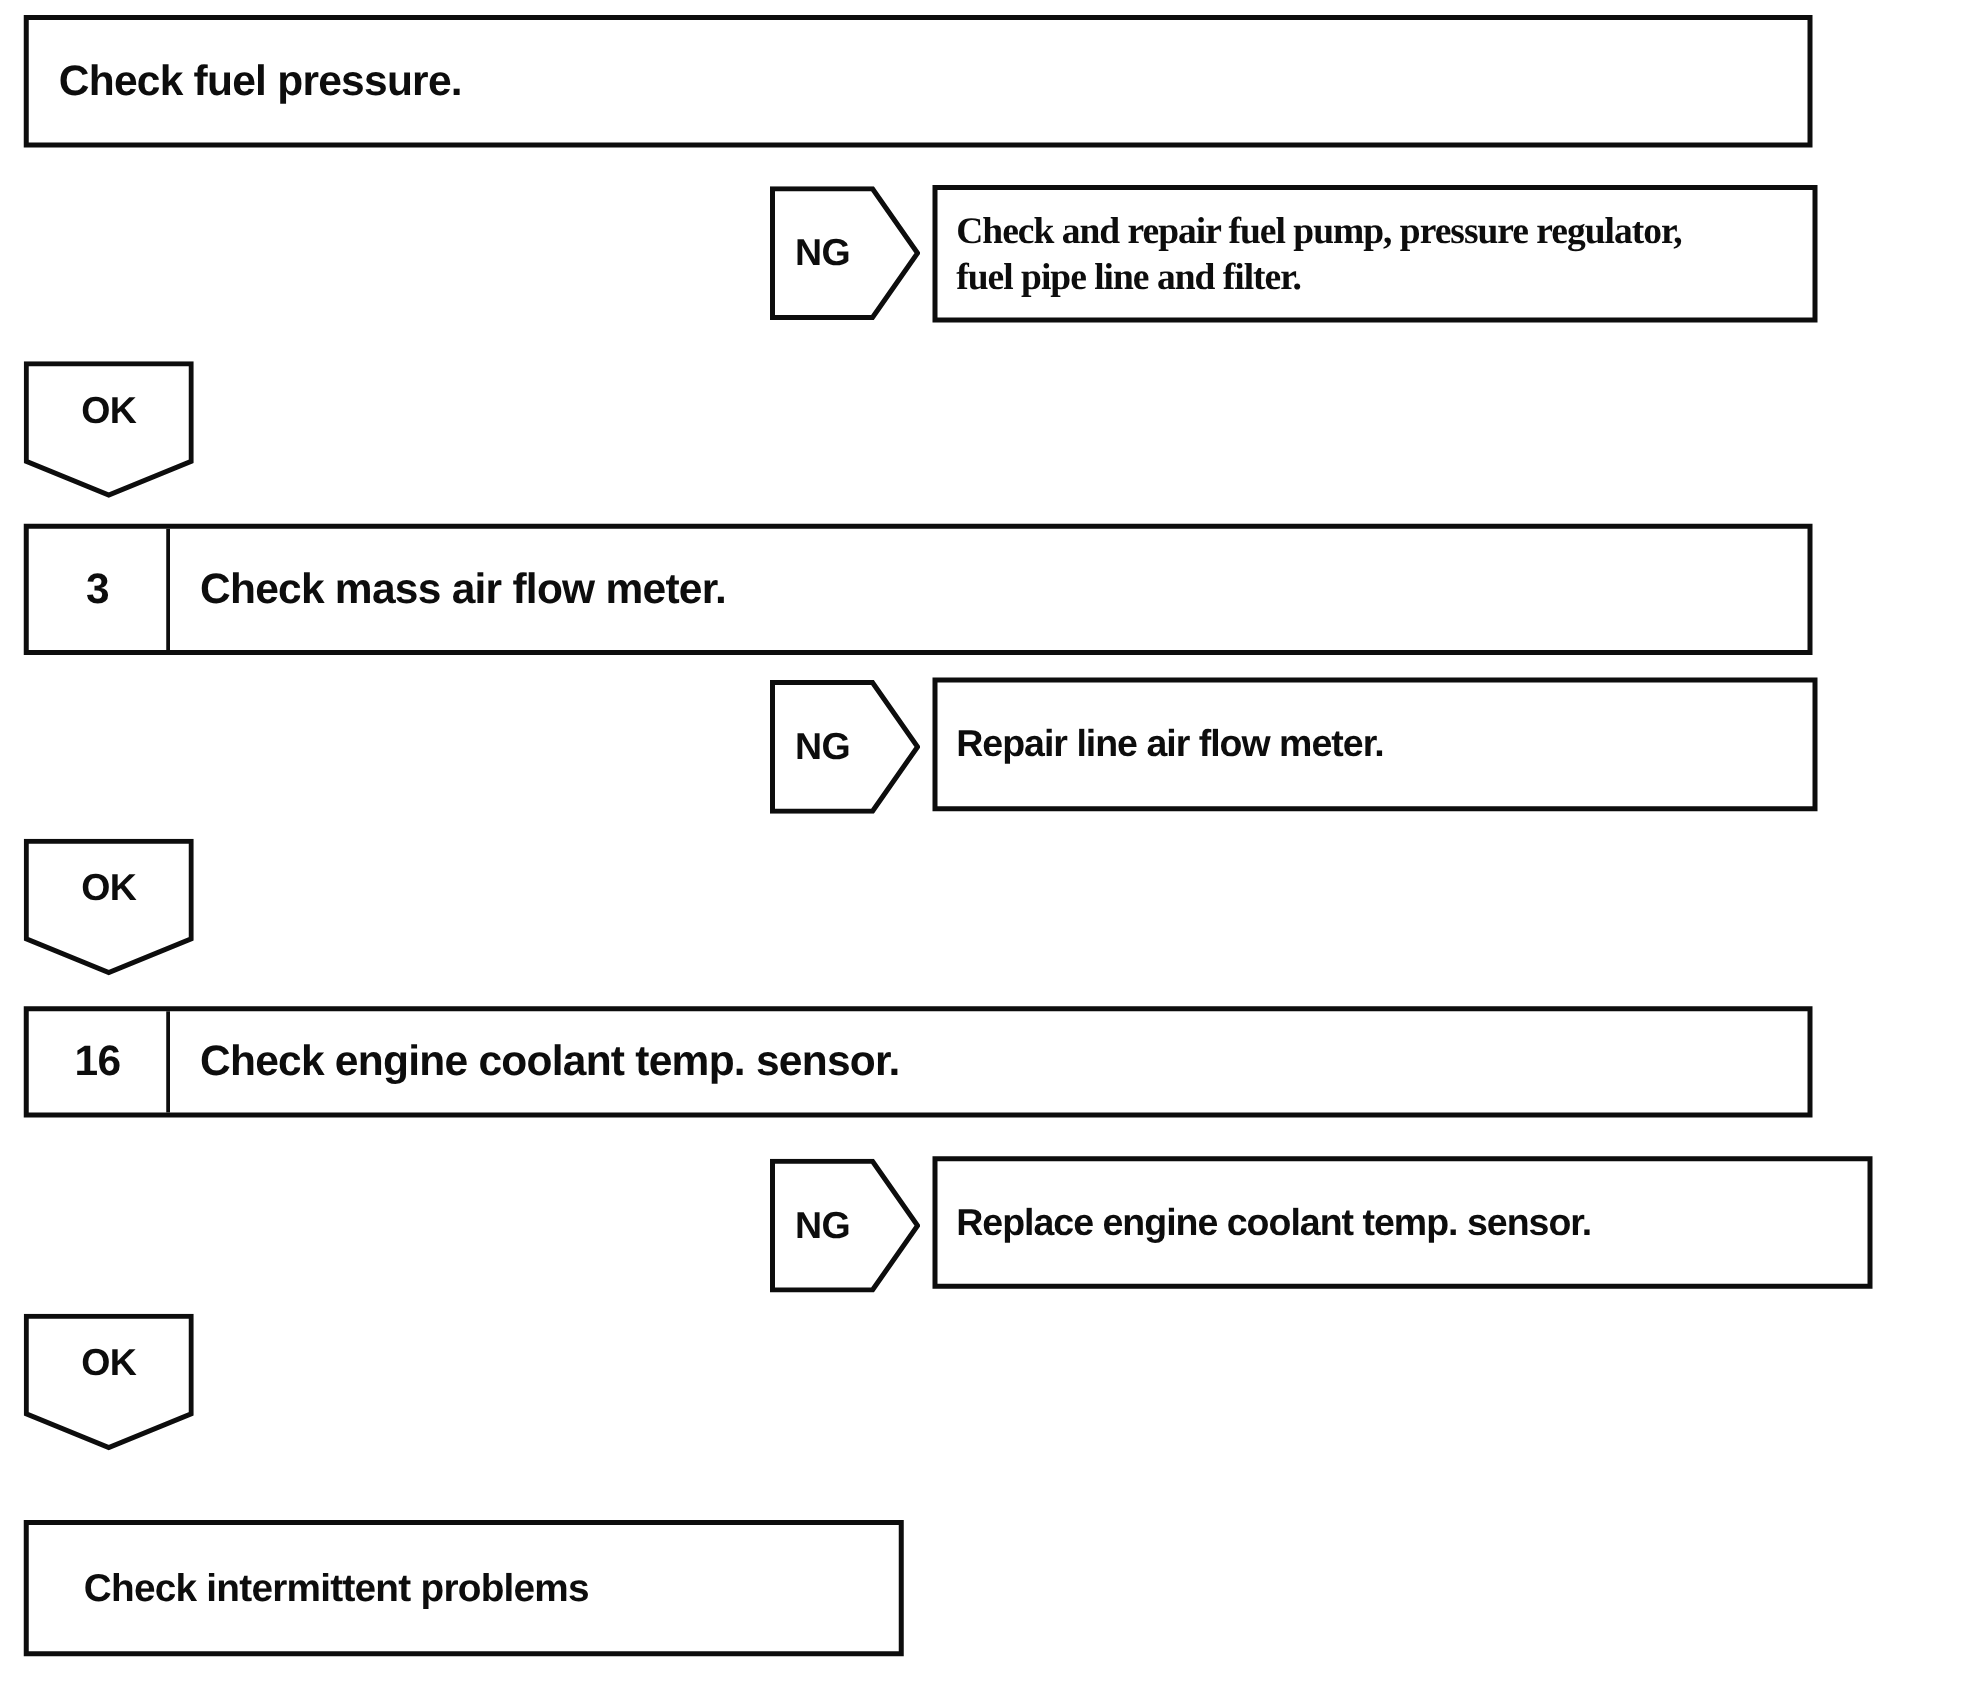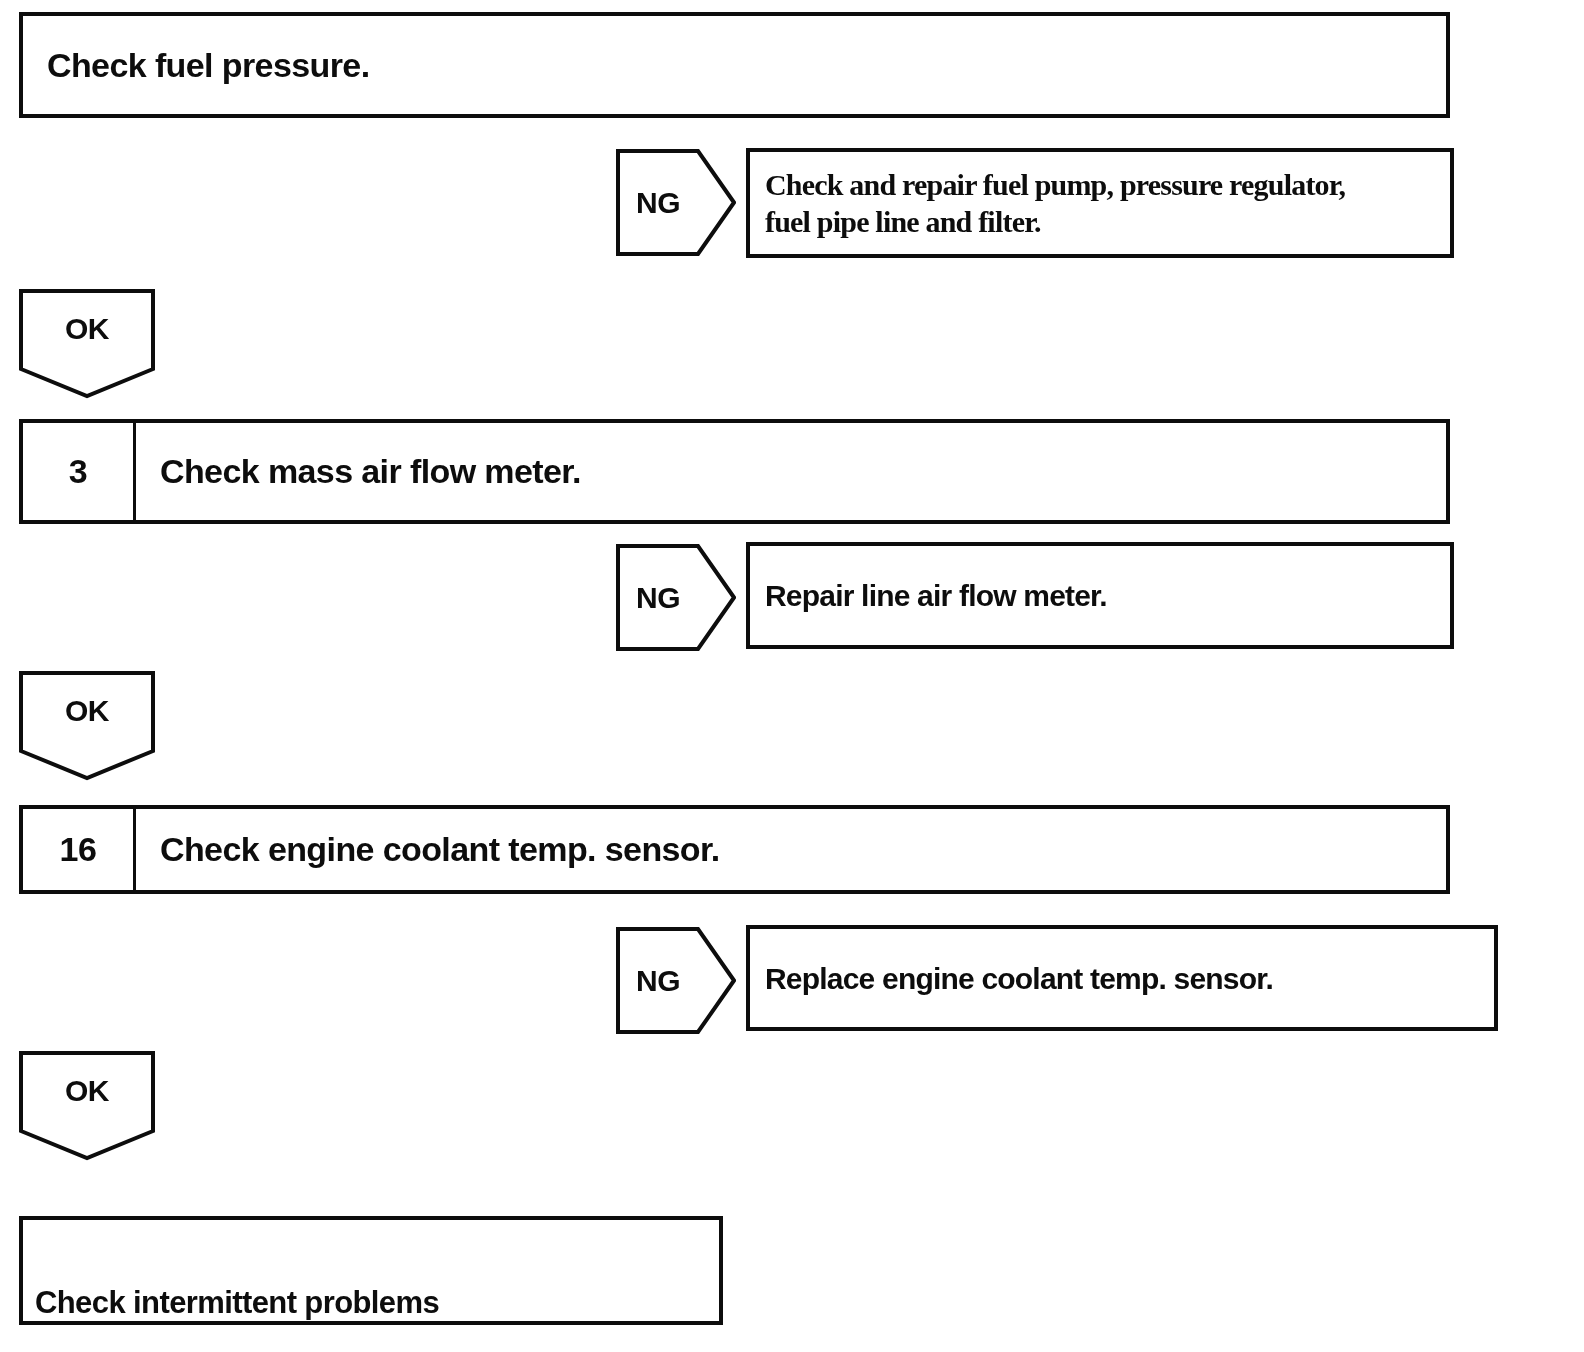--- a/index.html
+++ b/index.html
@@ -91,22 +91,22 @@
     font-size: 30px;
     letter-spacing: -0.5px;
   }
 
   
   .terminal-box {
     box-sizing: border-box;
     border: 4px solid #0d0d0d;
     background: #ffffff;
     display: flex;
-    align-items: flex-end;
-    padding-left: 12px;
+    align-items: center;
+    padding-left: 44px;
     font-size: 31px;
     letter-spacing: -0.6px;
     white-space: nowrap;
   }
 </style>
 </head>
 <body>
 
 <div class="abs step-box" style="left:19px; top:12px; width:1431px; height:106px;">
   <div class="step-label">Check fuel pressure.</div>

